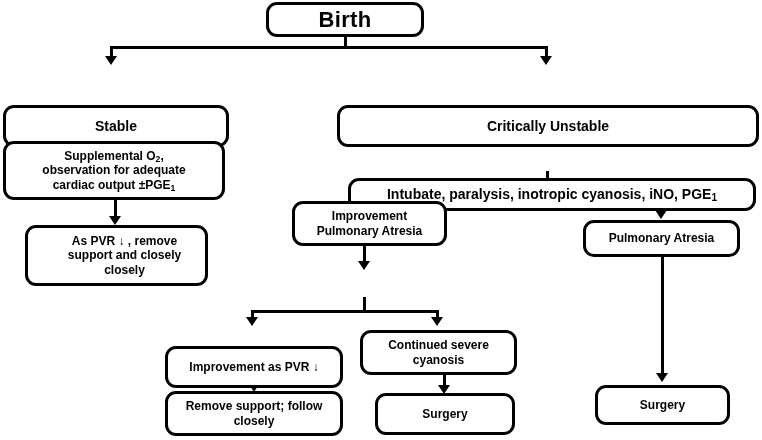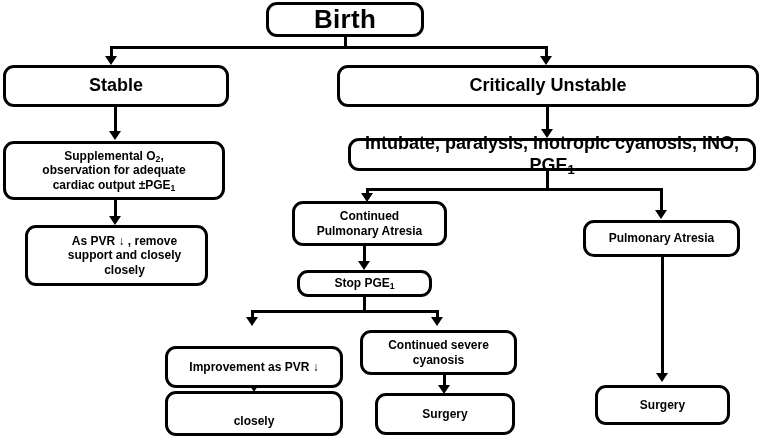--- a/index.html
+++ b/index.html
@@ -35,22 +35,22 @@
   }
   .node .label {
     display: block;
     width: 100%;
   }
   .node sub {
     font-size: 0.72em;
     vertical-align: -0.22em;
     line-height: 0;
   }
-  .n-birth { font-size: 26px; letter-spacing: 0.3px; }
-  .n-lg { font-size: 18px; }
+  .n-birth { font-size: 22px; letter-spacing: 0.3px; }
+  .n-lg { font-size: 14px; margin-top: 40px; }
   .n-md { font-size: 12px; }
 
   
   .vline {
     position: absolute;
     width: 3px;
     background: #000000;
     z-index: 1;
   }
   .hline {
@@ -101,47 +101,44 @@
       <span>closely</span>
     </span>
   </div>
 
   <div class="node n-lg" style="left:348px; top:138px; width:408px; height:33px;">
     <span class="label"><span>Intubate, paralysis, inotropic cyanosis, iNO, PGE</span><sub>1</sub></span>
   </div>
 
   <div class="node n-md" style="left:292px; top:201px; width:155px; height:45px;">
     <span class="label">
-      <span>Continued</span><br>
+      <span>Improvement</span><br>
       <span>Pulmonary Atresia</span>
     </span>
   </div>
 
-  <div class="node n-md" style="left:297px; top:270px; width:135px; height:27px;">
-    <span class="label"><span>Stop PGE</span><sub>1</sub></span>
-  </div>
 
   <div class="node n-md" style="left:583px; top:220px; width:157px; height:37px;">
     <span class="label">Pulmonary Atresia</span>
   </div>
 
   <div class="node n-md" style="left:165px; top:330px; width:178px; height:42px;margin-top:16px;">
     <span class="label">Improvement as PVR ↓</span>
   </div>
 
   <div class="node n-md" style="left:360px; top:330px; width:157px; height:45px;">
     <span class="label">
       <span>Continued severe</span><br>
       <span>cyanosis</span>
     </span>
   </div>
 
   <div class="node n-md" style="left:165px; top:391px; width:178px; height:45px;">
     <span class="label">
-      <br>
+      <span>Remove support; follow</span><br>
       <span>closely</span>
     </span>
   </div>
 
   <div class="node n-md" style="left:375px; top:393px; width:140px; height:42px;">
     <span class="label">Surgery</span>
   </div>
 
   <div class="node n-md" style="left:595px; top:385px; width:135px; height:40px;">
     <span class="label">Surgery</span>

